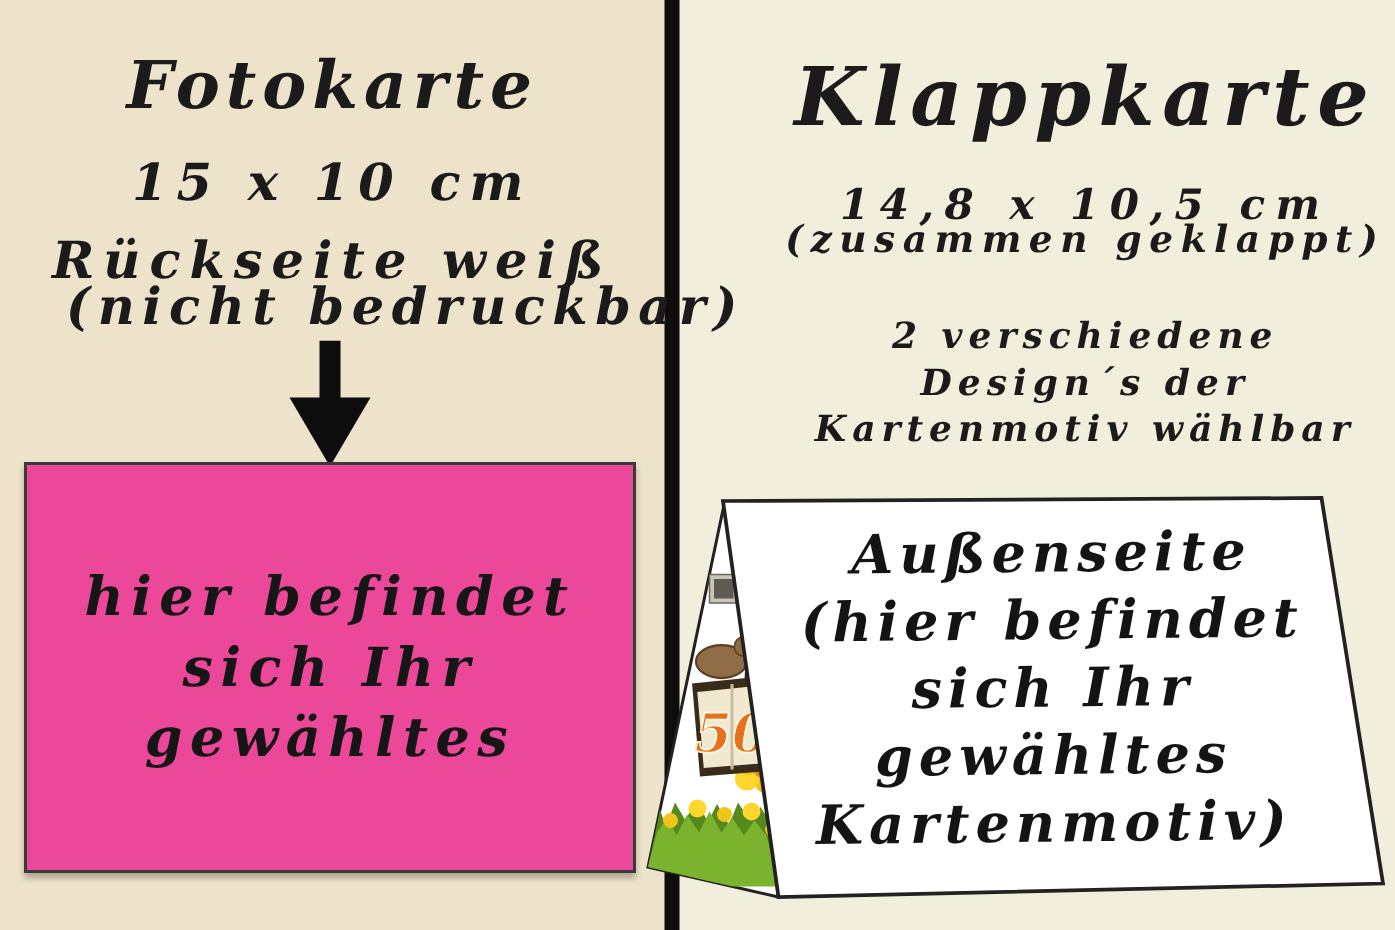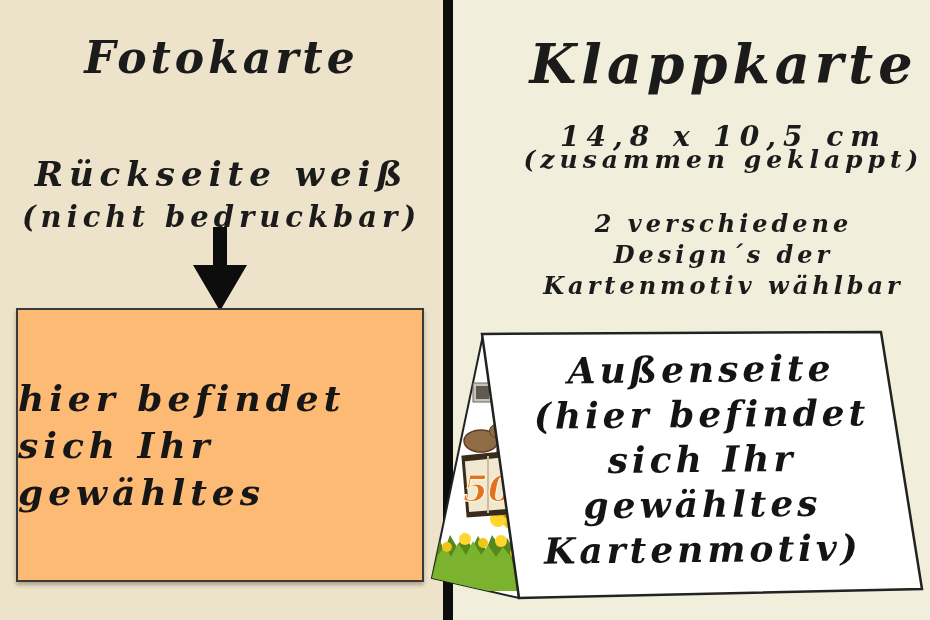--- a/index.html
+++ b/index.html
@@ -25,39 +25,39 @@
     color: #1b1b1b;
     font-style: italic;
     font-weight: bold;
     white-space: nowrap;
   }
   .txt-r { left: 453px; width: 541px; }
 
   .l-title { top: 32px;  font-size: 44px; letter-spacing: 4px; }
   .l-size  { top: 102px; font-size: 34px; letter-spacing: 6px; }
   .l-back  { top: 154px; font-size: 34px; letter-spacing: 6px; }
-  .l-note  { top: 200px; font-size: 29px; letter-spacing: 5px; }
+  .l-note  { top: 185px; font-size: 34px; letter-spacing: 5px; margin-left: 44px; }
 
   .r-title { top: 32px;  font-size: 54px; letter-spacing: 5px; }
   .r-size  { top: 105px; font-size: 28px; letter-spacing: 7px; margin-top: 15px; }
   .r-note  { top: 145px; font-size: 25px; letter-spacing: 5px; }
   .r-design { top: 208px; font-size: 24px; line-height: 31px; letter-spacing: 4px; }
 
   
   .photo-card {
     left: 16px; top: 308px;
     width: 408px; height: 274px;
     box-sizing: border-box;
-    background: #fdba74;
+    background: #ec4899;
     border: 2px solid #3a3a3a;
     box-shadow: 0 3px 4px rgba(60,50,30,0.35);
     display: flex;
     flex-direction: column;
     justify-content: center;
-    align-items: flex-start;
+    align-items: center;
   }
   .photo-card .line {
     font-size: 36px;
     line-height: 47px;
     font-style: italic;
     font-weight: bold;
     letter-spacing: 5px;
     color: #161616;
     white-space: nowrap;
   }
@@ -83,20 +83,21 @@
 </head>
 <body>
 
 <div class="stage">
 
   <div class="abs panel-left"></div>
   <div class="abs panel-right"></div>
   <div class="abs divider"></div>
 
   <div class="abs txt l-title">Fotokarte</div>
+  <div class="abs txt l-size">15 x 10 cm</div>
   <div class="abs txt l-back">Rückseite weiß</div>
   <div class="abs txt l-note">(nicht bedruckbar)</div>
 
   <svg class="abs" style="left:192px; top:227px;" width="56" height="84" viewBox="0 0 56 84">
     <rect x="21" y="0" width="14" height="42" fill="#0d0d0d"></rect>
     <polygon points="1,38 55,38 28,84" fill="#0d0d0d"></polygon>
   </svg>
 
   <div class="abs photo-card">
     <div class="line">hier befindet</div>

